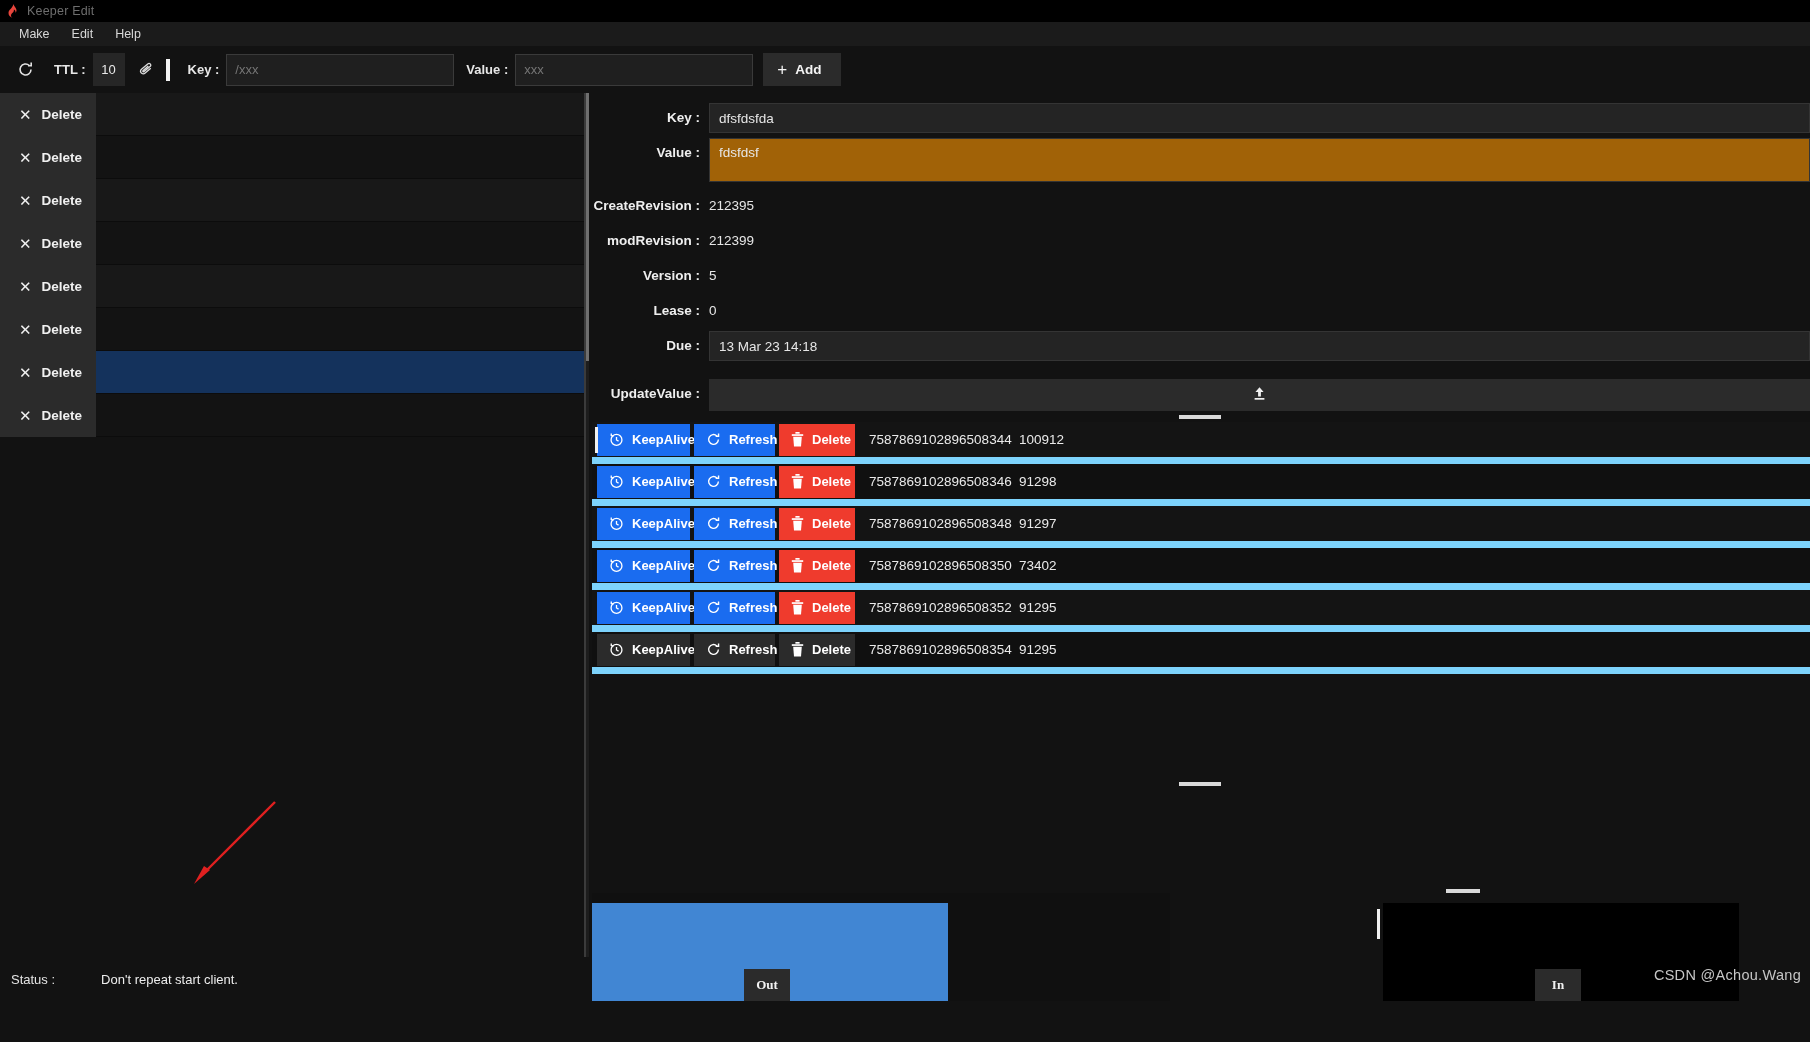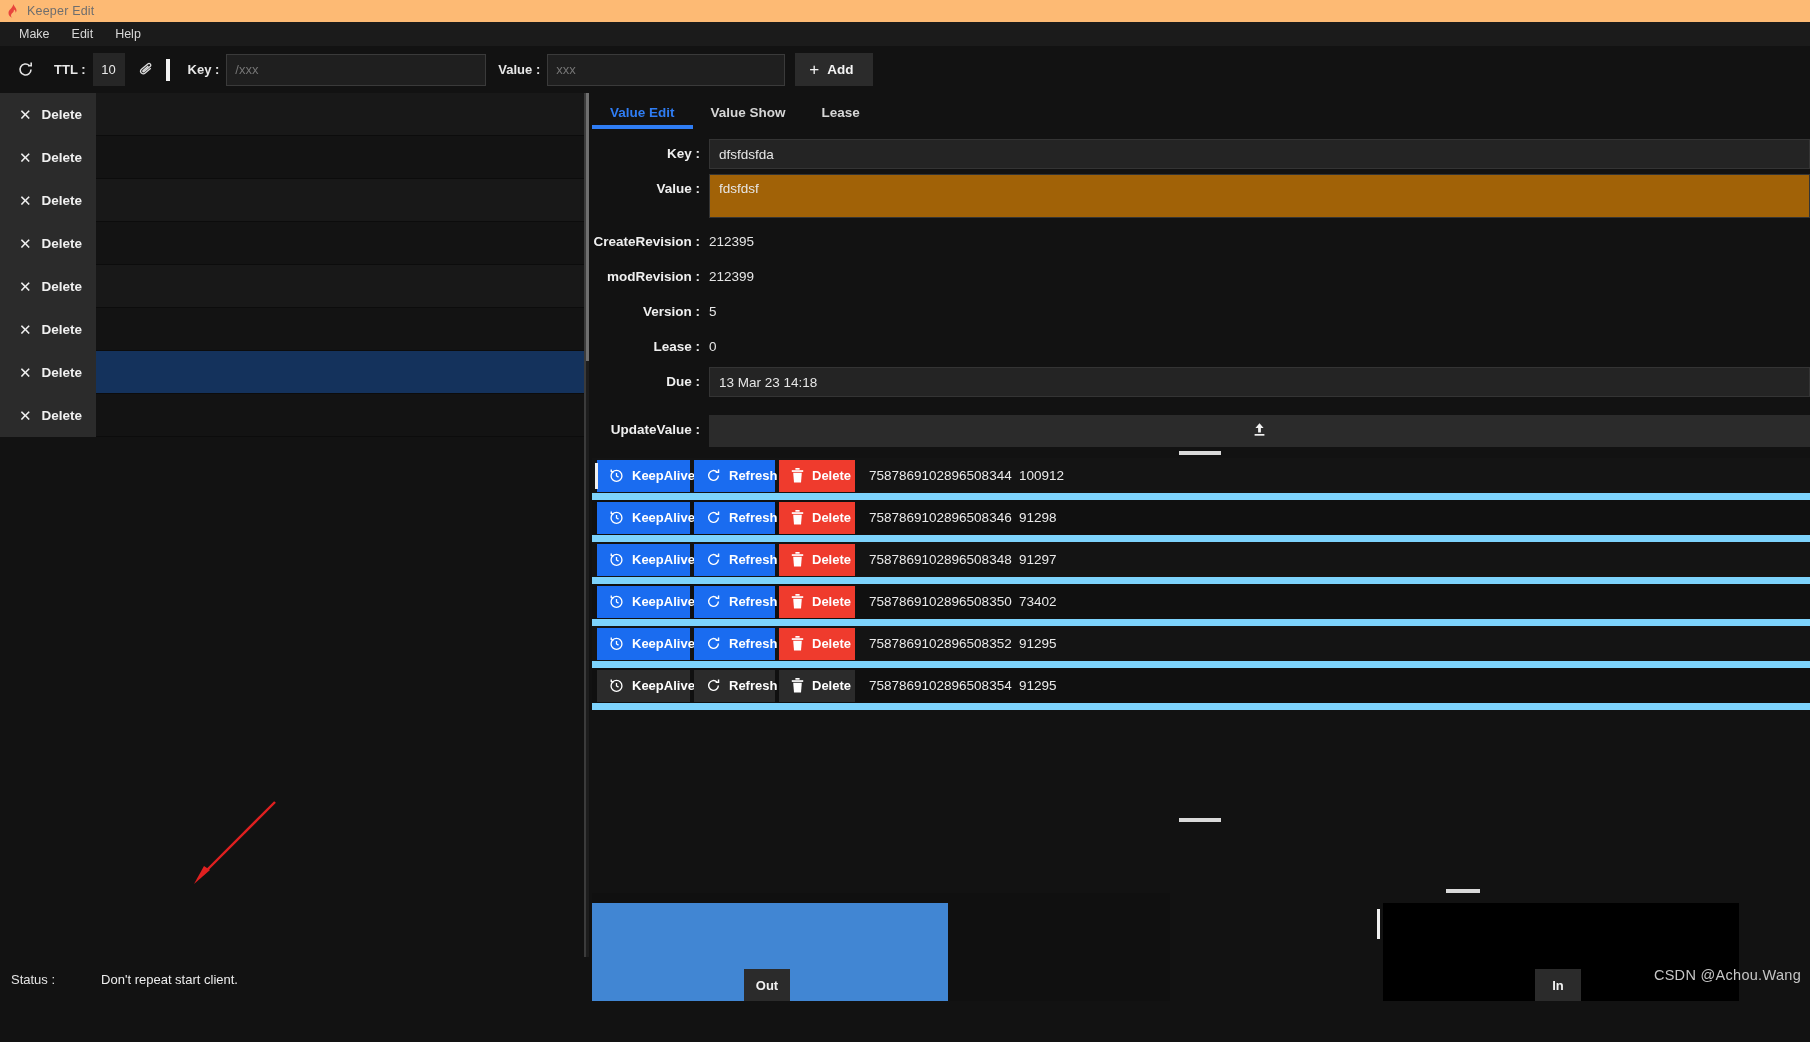--- a/index.html
+++ b/index.html
@@ -6,21 +6,21 @@
   html, body {
     width: 1810px; height: 1042px;
     background: #121212;
     font-family: "Liberation Sans", sans-serif;
     overflow: hidden;
   }
   body { position: relative; }
 
   
   .titlebar {
-    height: 22px; background: #fdba74;
+    height: 22px; background: #000000;
     display: flex; align-items: center; gap: 7px;
     padding-left: 7px;
   }
   .flame { width: 13px; height: 14px; position: relative; }
   .flame svg { display: block; }
   .titlebar-text { font-size: 12.5px; color: #6e6e6e; letter-spacing: .2px; }
 
   
   .menubar {
     height: 24px; background: #1b1b1b;
@@ -52,21 +52,21 @@
     outline: none;
   }
   .tb-clip {
     width: 34px; height: 30px; display: flex; align-items: center;
     justify-content: center; color: #dcdcdc; margin-left: 5px;
   }
   .tb-divider {
     width: 4px; height: 22px; background: #f2f2f2; margin: 0 6px 0 2px;
   }
   .tb-key-input {
-    width: 260px; height: 32px; background: #1f1f1f;
+    width: 228px; height: 32px; background: #1f1f1f;
     border: 1px solid #3a3a3a; color: #9b9b9b; font-size: 13px;
     padding: 0 8px; outline: none; font-family: "Liberation Sans", sans-serif;
   }
   .tb-val-input {
     width: 238px; height: 32px; background: #1f1f1f;
     border: 1px solid #3a3a3a; color: #9b9b9b; font-size: 13px;
     padding: 0 8px; outline: none; font-family: "Liberation Sans", sans-serif;
   }
   .tb-add {
     height: 33px; background: #2b2b2b; border: none; color: #f4f4f4;
@@ -243,21 +243,21 @@
     width: 578px; background: #101010; position: relative; flex: none;
     margin-left: 3px;
   }
   .panel-out-fill {
     position: absolute; left: 0; top: 10px; width: 356px; bottom: 0;
     background: #4186d3;
   }
   .panel-tag {
     position: absolute; bottom: 0; width: 46px; height: 32px;
     background: #2b2b2b; color: #f2f2f2; font-size: 13px; font-weight: 700;
-    display: flex; align-items: center; justify-content: center;
+    display: flex; align-items: center; justify-content: center; font-family: Liberation Serif, serif;
   }
   .panel-out .panel-tag { left: 152px; }
   .panel-in {
     width: 356px; background: #000000; position: relative; flex: none;
     margin-left: 213px; margin-top: 10px;
   }
   .panel-in .panel-tag { left: 152px; }
   .in-cursor {
     position: absolute; left: -6px; top: 6px; width: 3px; height: 30px;
     background: #f0f0f0;
@@ -381,25 +381,20 @@
     </div>
 
     <div class="statusbar">
       <span class="status-label">Status :</span>
       <span class="status-text">Don't repeat start client.</span>
     </div>
   </div>
 
   <div class="right-pane">
 
-    <div class="tabs">
-      <div class="tab active">Value Edit</div>
-      <div class="tab">Value Show</div>
-      <div class="tab">Lease</div>
-    </div>
 
     <div class="form">
       <div class="form-row">
         <div class="form-label">Key :</div>
         <input class="field-input" value="dfsfdsfda" style="">
       </div>
       <div class="spacer-8"></div>
       <div class="form-row">
         <div class="form-label">Value :</div>
         <textarea class="field-textarea" style="">fdsfdsf</textarea>

